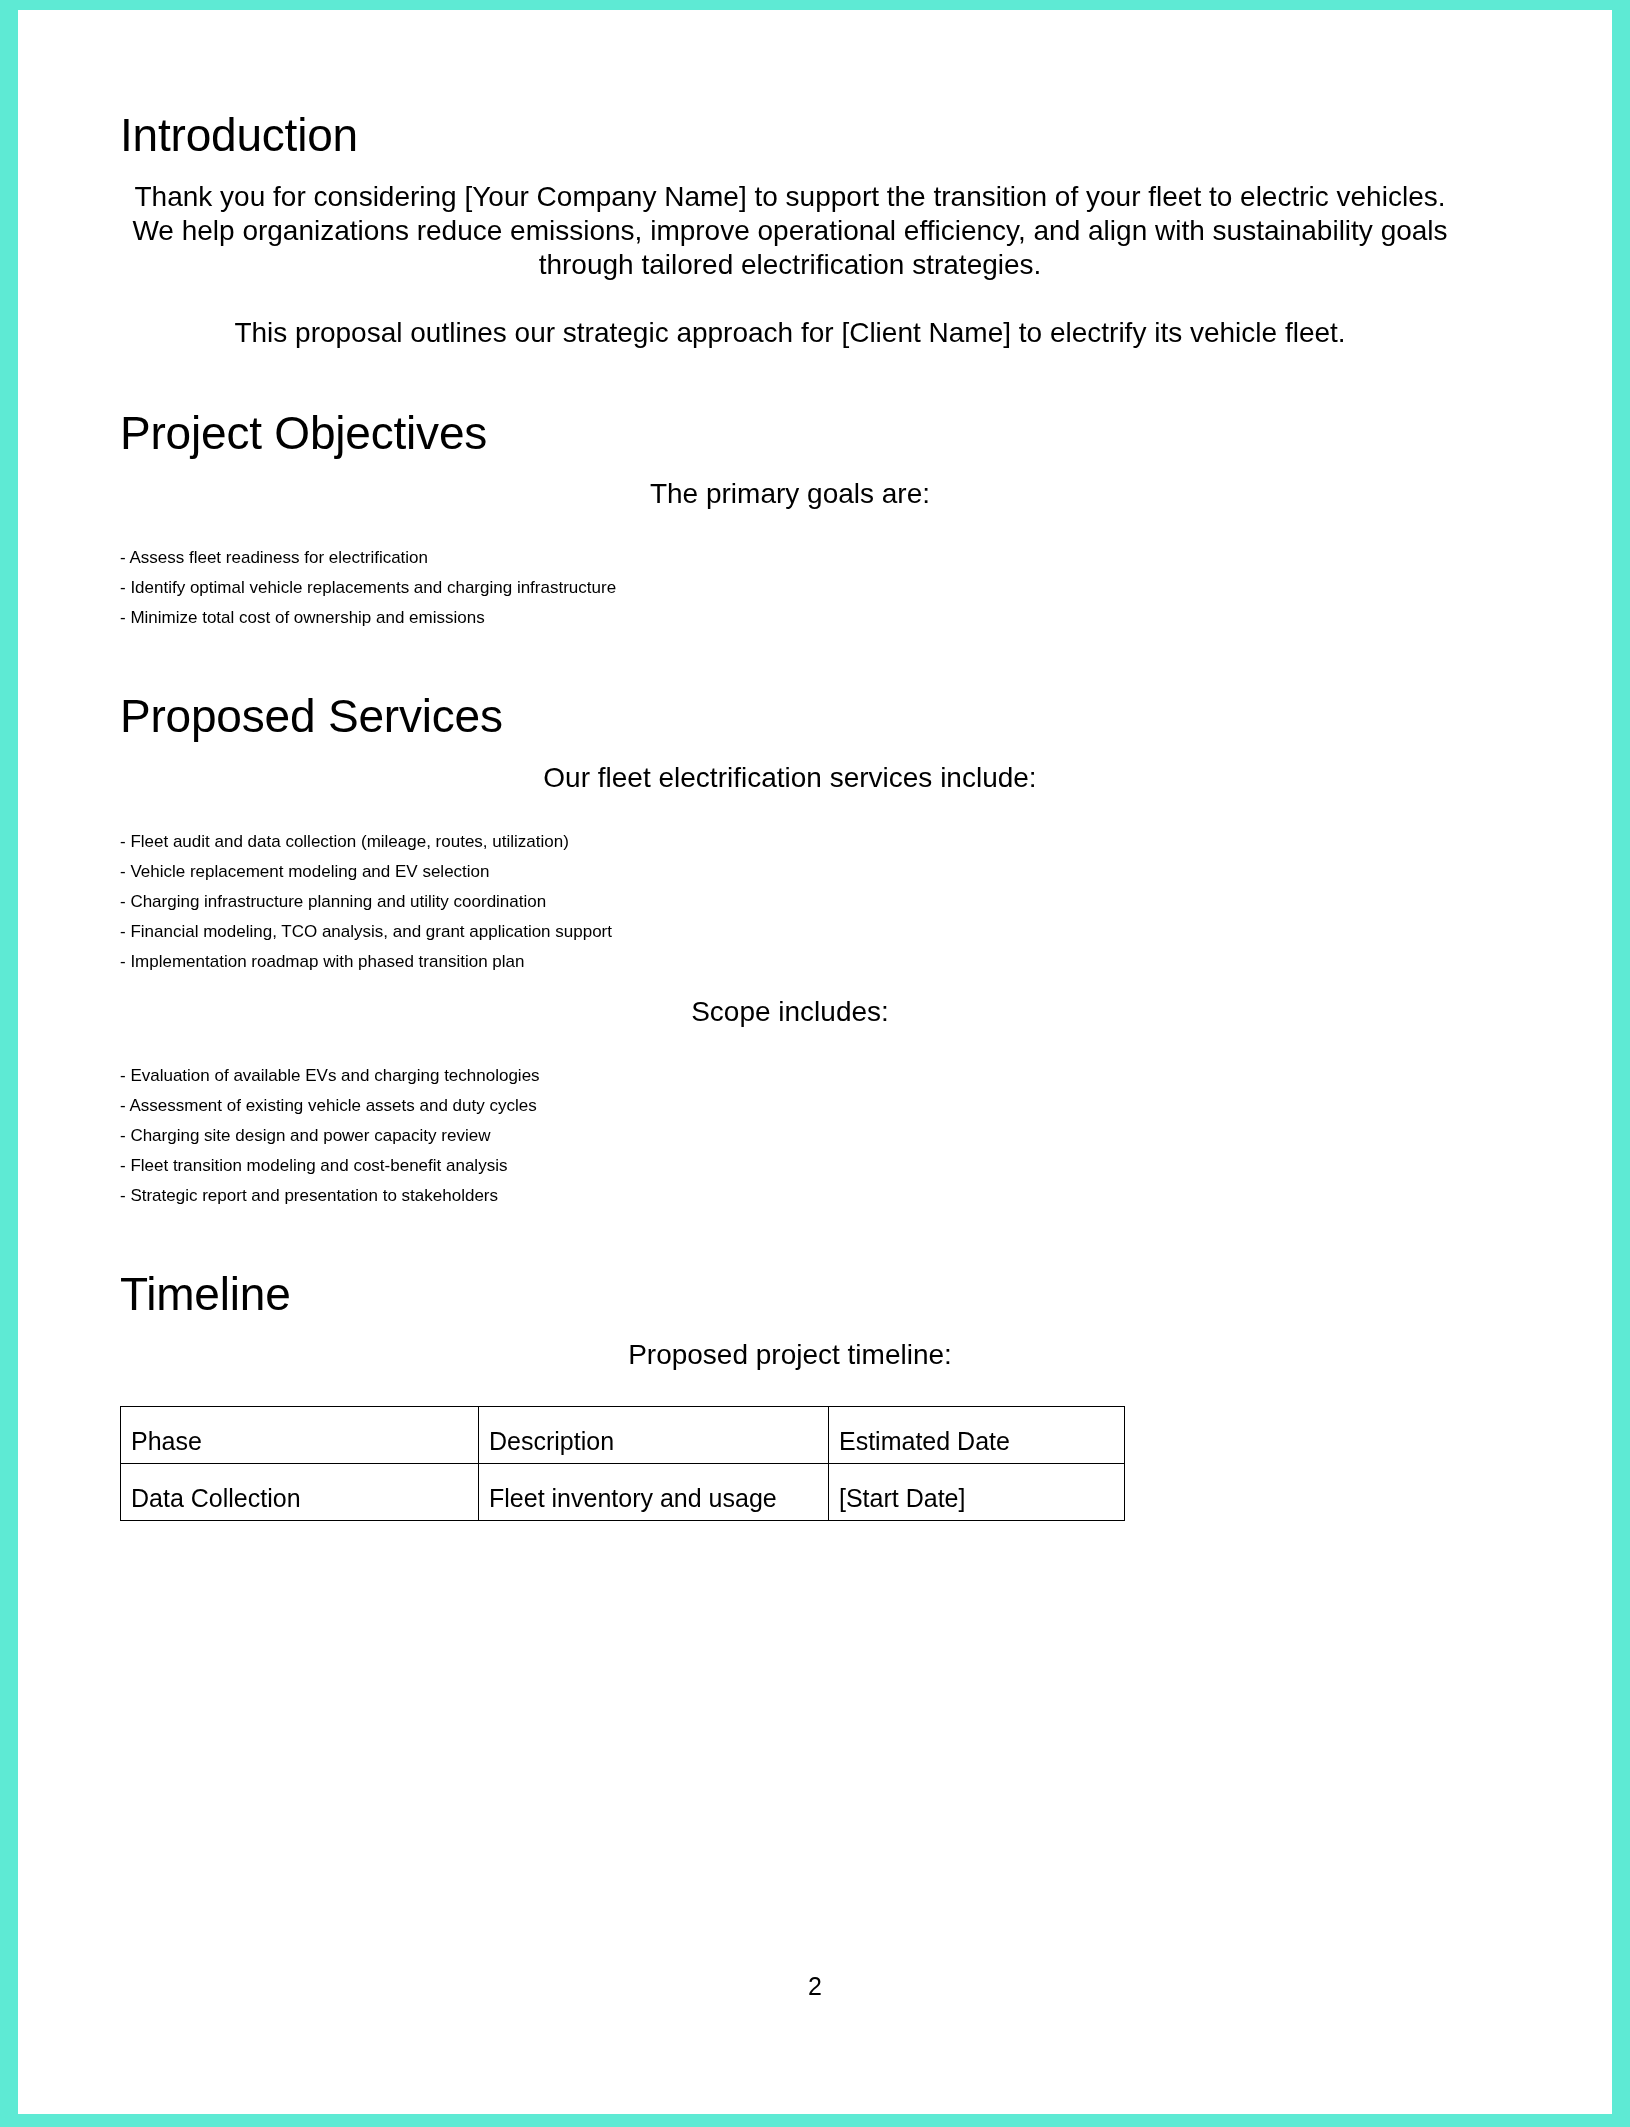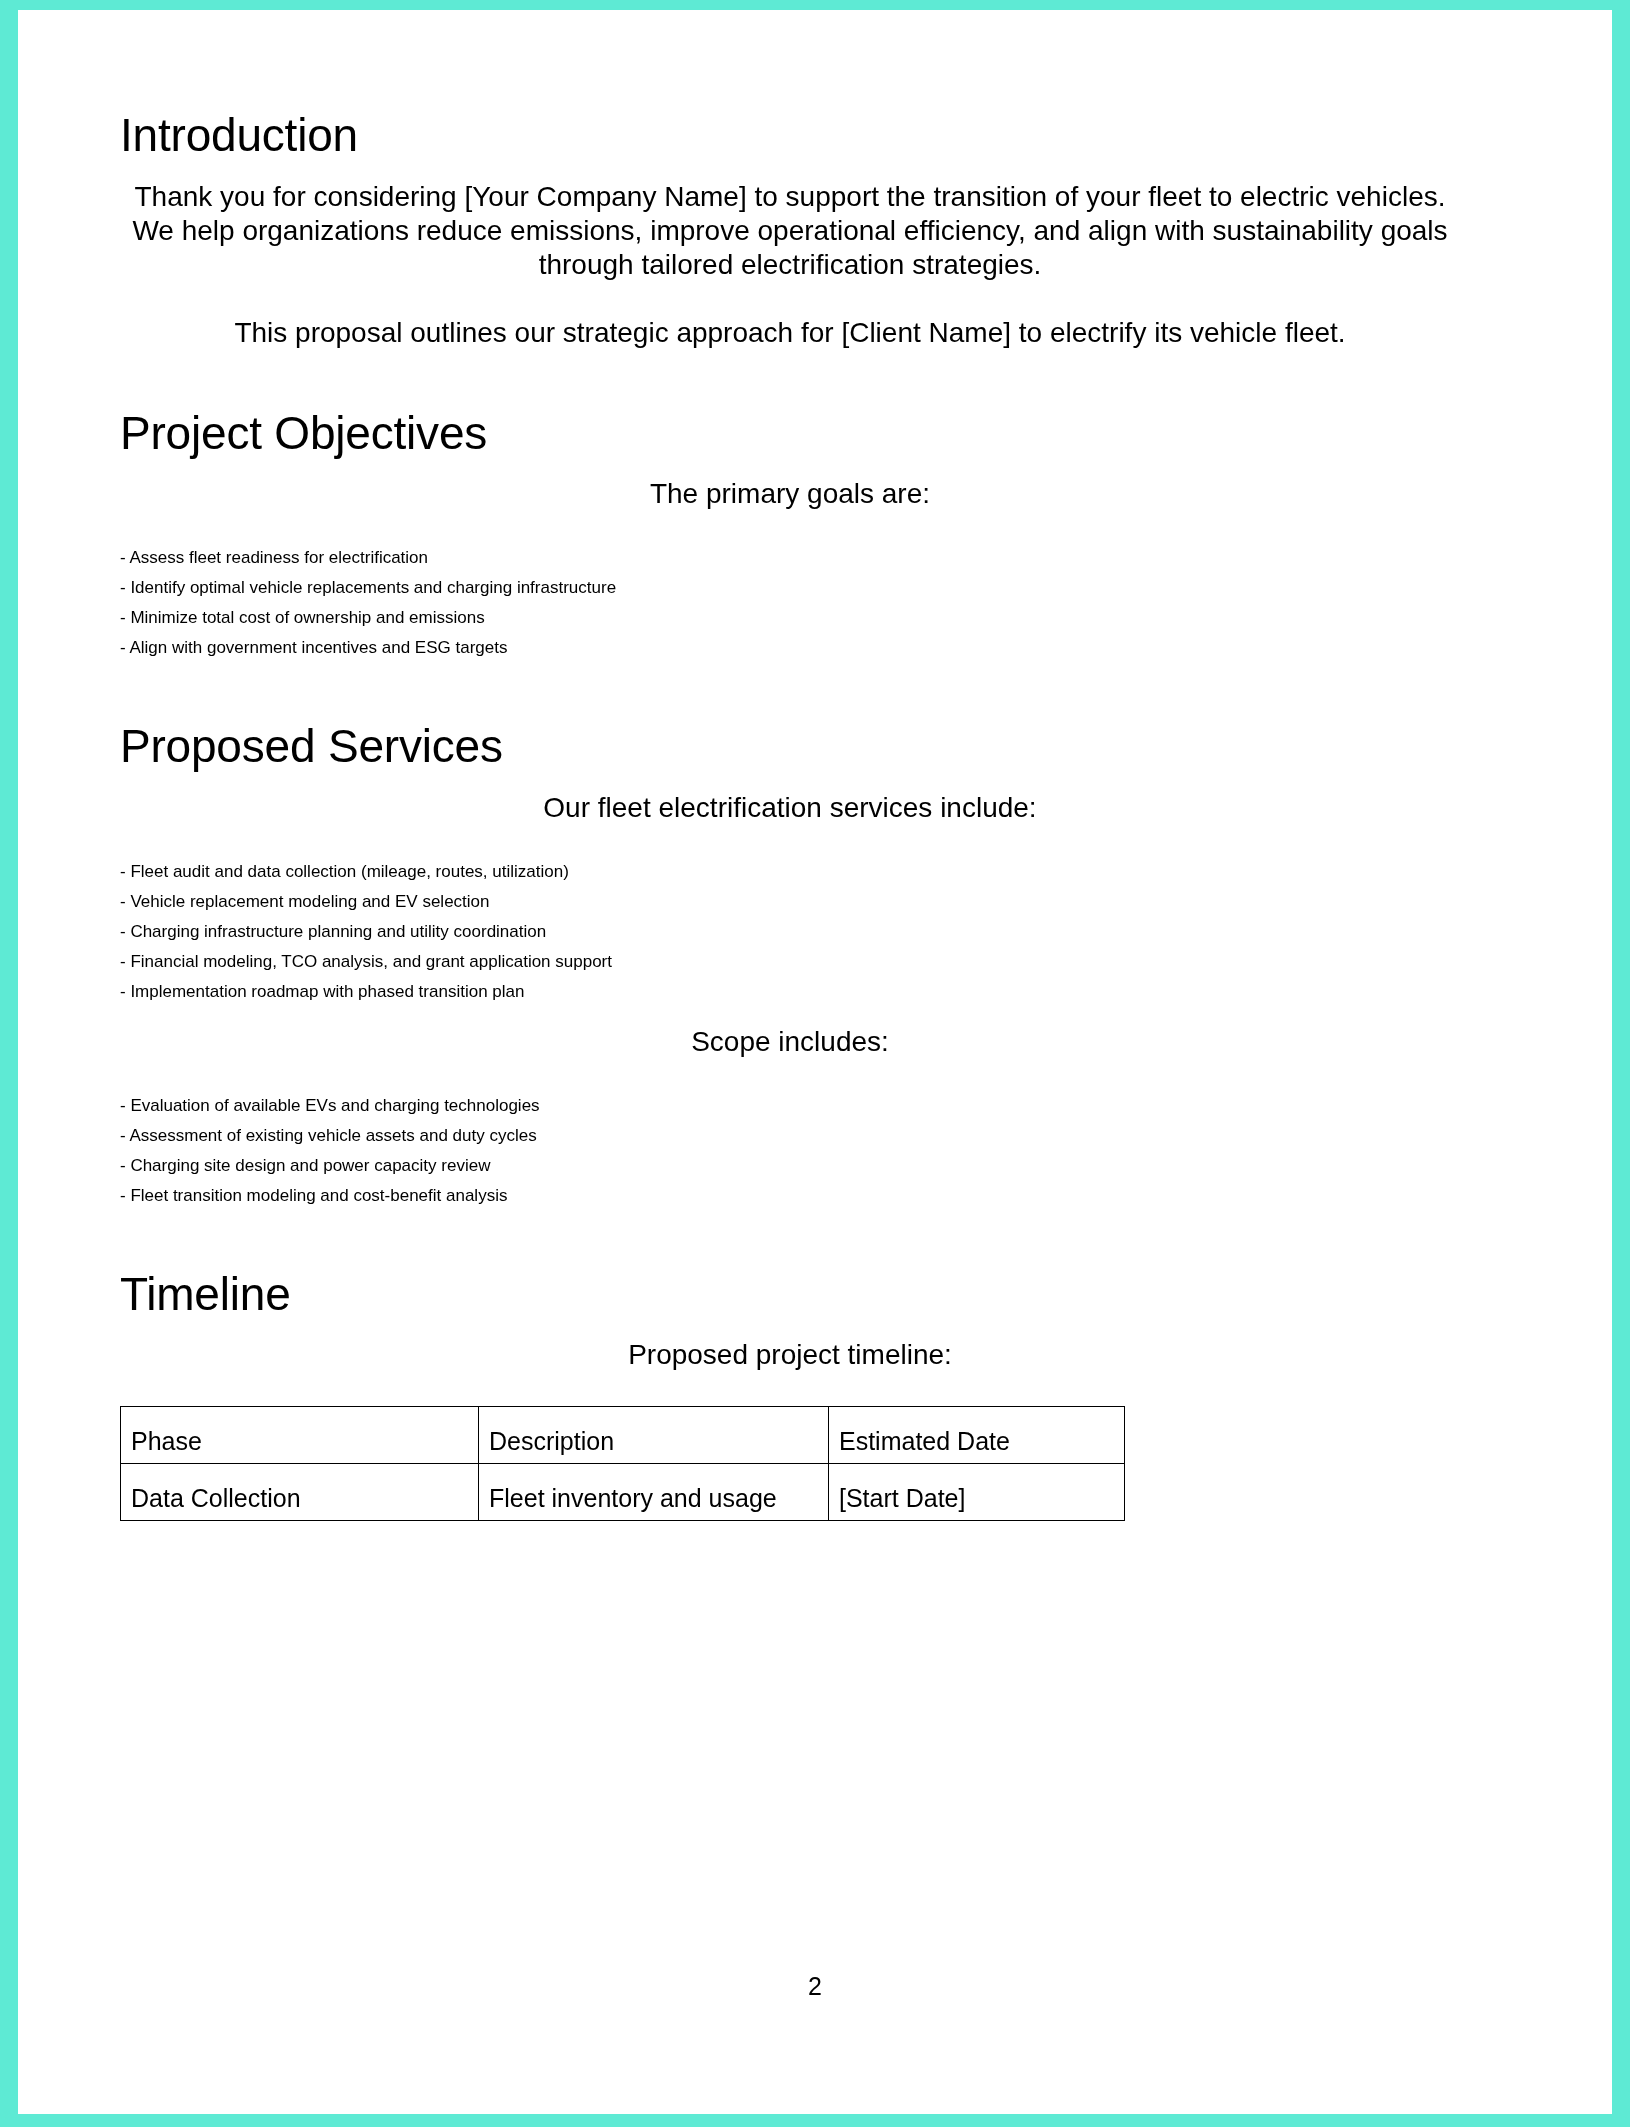--- a/index.html
+++ b/index.html
@@ -131,39 +131,39 @@
       <h1 class="section-title first">Introduction</h1>
       <p class="para">Thank you for considering [Your Company Name] to support the transition of your fleet to electric vehicles. We help organizations reduce emissions, improve operational efficiency, and align with sustainability goals through tailored electrification strategies.</p>
       <p class="para gap">This proposal outlines our strategic approach for [Client Name] to electrify its vehicle fleet.</p>
 
       <h1 class="section-title later">Project Objectives</h1>
       <p class="para">The primary goals are:</p>
       <ul class="dash-list">
         <li>- Assess fleet readiness for electrification</li>
         <li>- Identify optimal vehicle replacements and charging infrastructure</li>
         <li>- Minimize total cost of ownership and emissions</li>
-        <li>- Align with government incentives and ESG targets</li>
       </ul>
 
       <h1 class="section-title later">Proposed Services</h1>
       <p class="para">Our fleet electrification services include:</p>
       <ul class="dash-list">
         <li>- Fleet audit and data collection (mileage, routes, utilization)</li>
         <li>- Vehicle replacement modeling and EV selection</li>
         <li>- Charging infrastructure planning and utility coordination</li>
         <li>- Financial modeling, TCO analysis, and grant application support</li>
         <li>- Implementation roadmap with phased transition plan</li>
       </ul>
 
       <p class="para">Scope includes:</p>
       <ul class="dash-list">
         <li>- Evaluation of available EVs and charging technologies</li>
         <li>- Assessment of existing vehicle assets and duty cycles</li>
         <li>- Charging site design and power capacity review</li>
         <li>- Fleet transition modeling and cost-benefit analysis</li>
+        <li>- Strategic report and presentation to stakeholders</li>
       </ul>
 
       <h1 class="section-title later">Timeline</h1>
       <p class="para">Proposed project timeline:</p>
 
       <table class="timeline-table">
         <colgroup>
           <col class="c1">
             <col class="c2">
             <col class="c3">

